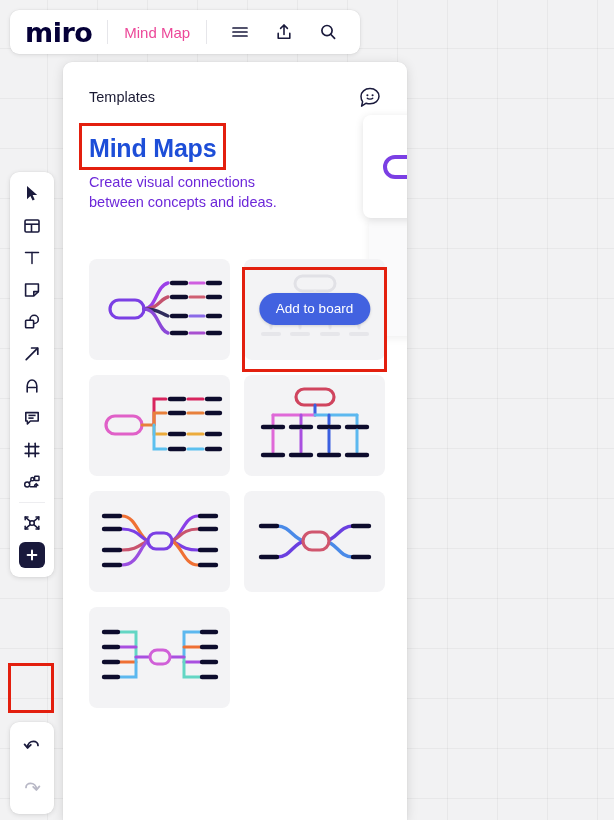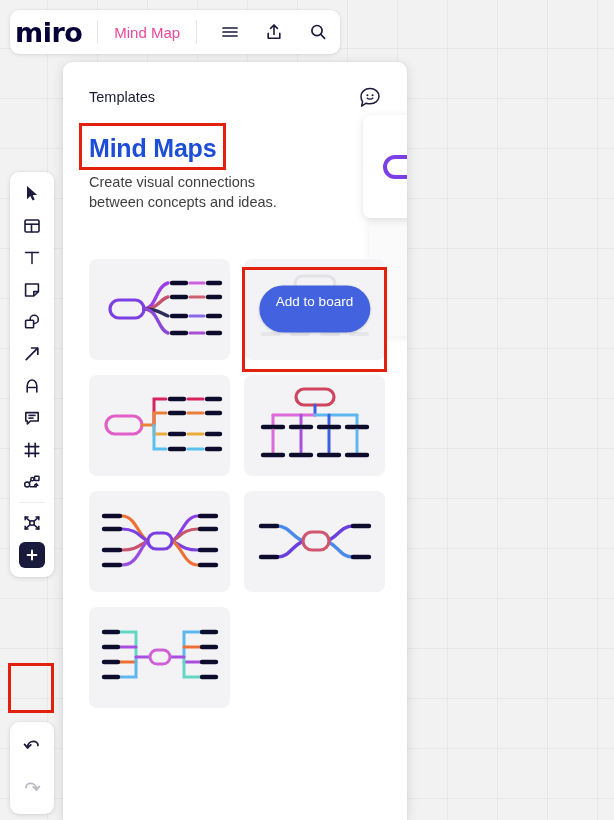--- a/index.html
+++ b/index.html
@@ -26,21 +26,21 @@
   }
 
   
   #topbar {
     position: absolute; left: 10px; top: 10px;
     height: 44px;
     background: #ffffff;
     border-radius: 9px;
     box-shadow: 0 1px 4px rgba(0,0,0,0.10), 0 0 0 0.5px rgba(0,0,0,0.04);
     display: flex; align-items: center;
-    padding: 0 5px;
+    padding: 0 15px;
     gap: 0px;
     z-index: 40;
   }
   .miro-logo {
     font-family: "DejaVu Sans", sans-serif;
     font-size: 27px;
     font-weight: 700;
     letter-spacing: -0.5px;
     color: #050038;
     line-height: 1;
@@ -111,21 +111,21 @@
     padding: 10px 0 0 26px;
     display: flex; align-items: flex-start;
   }
   .hero-text { width: 210px; padding-top: 9px; }
   .hero-h1 {
     font-size: 25px; font-weight: 700; color: #1d4ed8;
     letter-spacing: -0.2px; line-height: 1.15;
   }
   .hero-sub {
     margin-top: 9px;
-    font-size: 14.5px; color: #404040; line-height: 1.42;
+    font-size: 14.5px; color: #6d28d9; line-height: 1.42;
   }
   .hero-card {
     position: absolute; left: 300px; top: 0px;
     width: 150px; height: 103px;
     background: #fff; border-radius: 8px;
     box-shadow: 0 2px 9px rgba(0,0,0,0.12);
     overflow: hidden;
   }
   .hero-card-shadow {
     position: absolute; left: 306px; top: 103px;
@@ -152,21 +152,21 @@
     overflow: hidden;
   }
   .thumb.hovered { background: #f3f3f5; }
   .thumb.hovered svg { opacity: 0.30; }
   .add-btn {
     position: absolute;
     left: 50%; top: 50%; transform: translate(-50%,-50%);
     background: #4262e0;
     color: #fff;
     font-size: 13.5px;
-    padding: 8px 17px 24px;
+    padding: 8px 17px 9px;
     border-radius: 30px;
     white-space: nowrap;
     border: none; cursor: pointer;
     box-shadow: 0 1px 3px rgba(0,0,0,0.15);
   }
 
   
   .annot {
     position: absolute;
     border: 3px solid #e31f0e;

